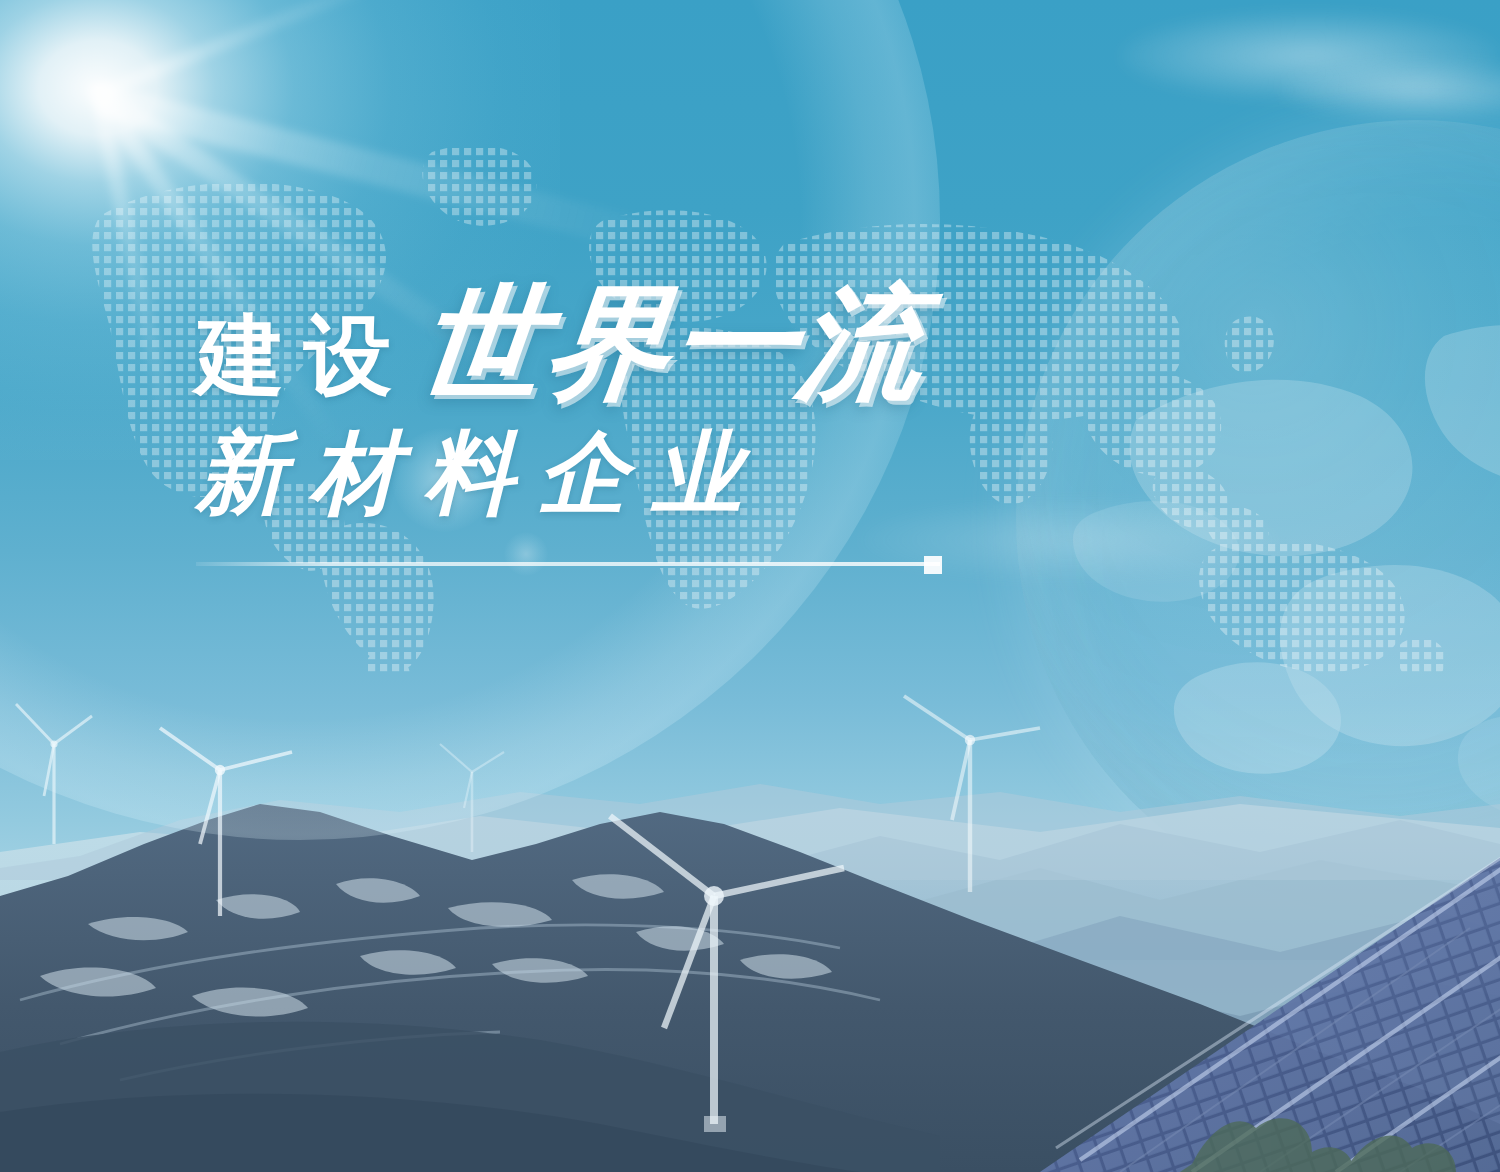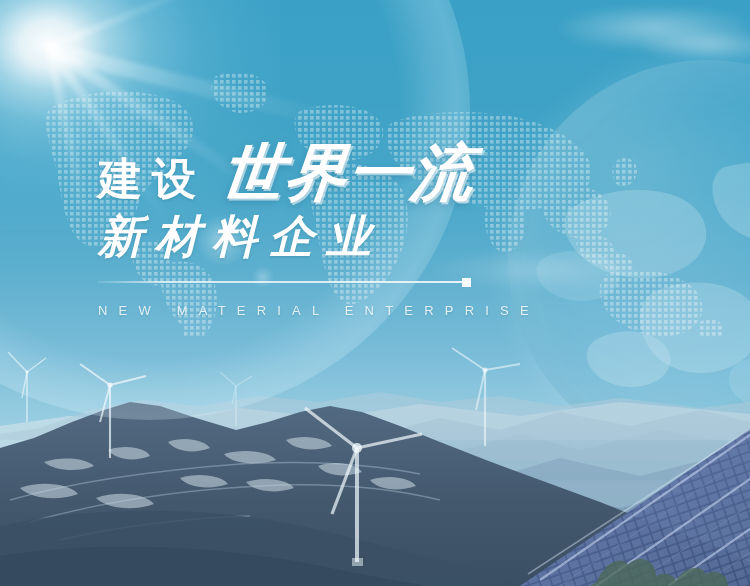--- a/index.html
+++ b/index.html
@@ -147,21 +147,21 @@
 
   
   .copy {
     position: absolute;
     left: 98px; top: 136px;
     width: 560px;
   }
   .headline-row {
     display: flex;
     align-items: flex-end;
-    gap: 16px;
+    gap: 4px;
     height: 68px;
   }
   .h-a {
     color: #ffffff;
     font-size: 44px;
     font-weight: bold;
     letter-spacing: 10px;
     line-height: 1;
     text-shadow: 0 1px 3px rgba(30,100,130,0.30);
     white-space: nowrap;
@@ -433,16 +433,15 @@
 
   <div class="copy">
     <div class="headline-row">
       <span class="h-a">建设</span>
       <span class="h-b">世界一流</span>
     </div>
     <div class="h-c">新材料企业</div>
     <div class="rule">
       <span class="rule-cap"></span>
     </div>
-    <div class="subline">NEW MATERIAL ENTERPRISE</div>
   </div>
 
 </div>
 
 </body></html>

